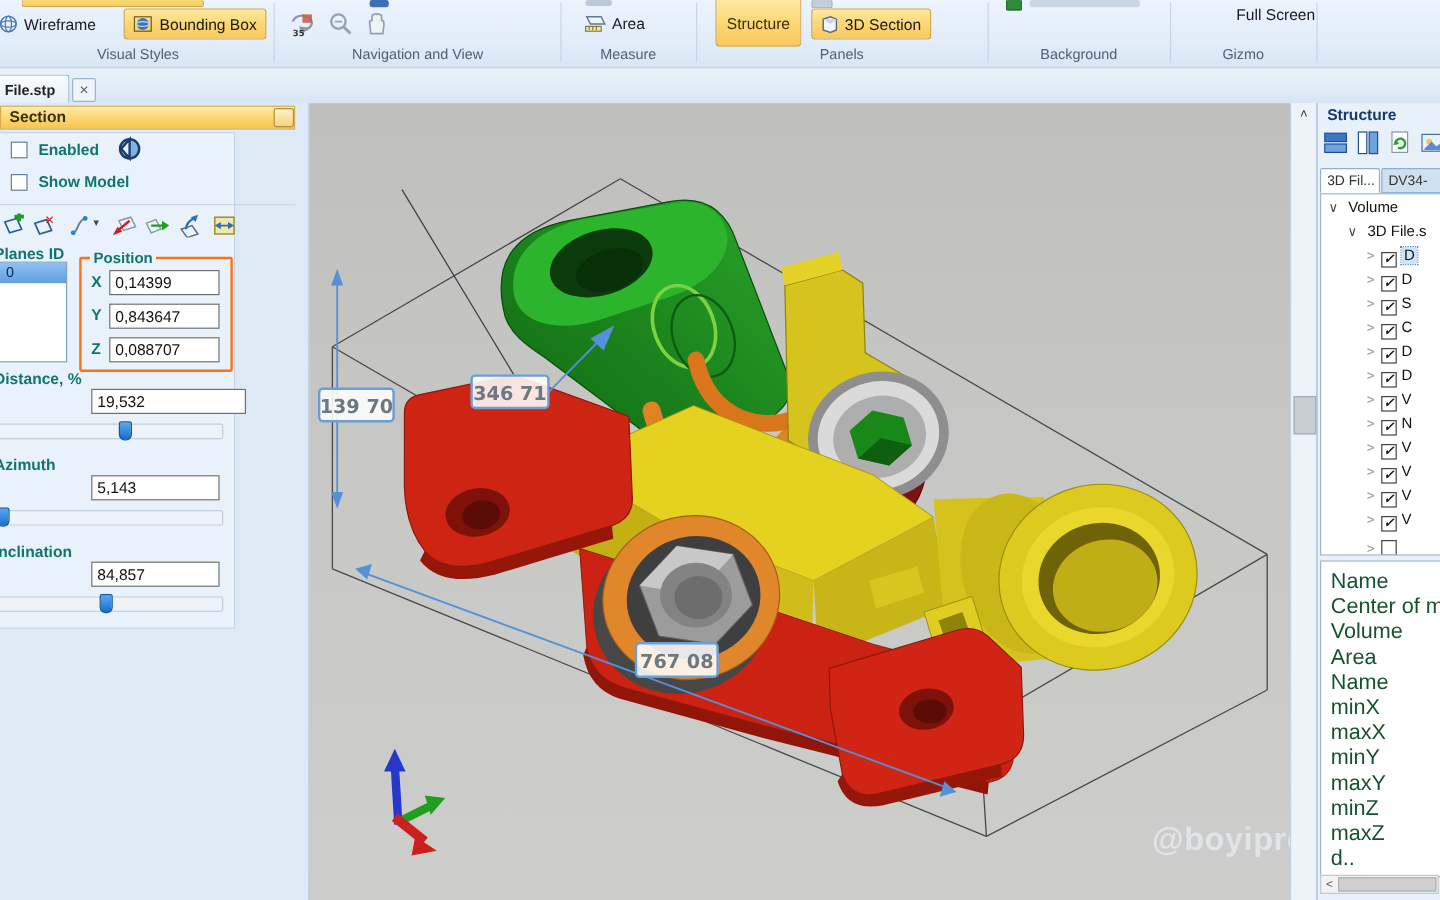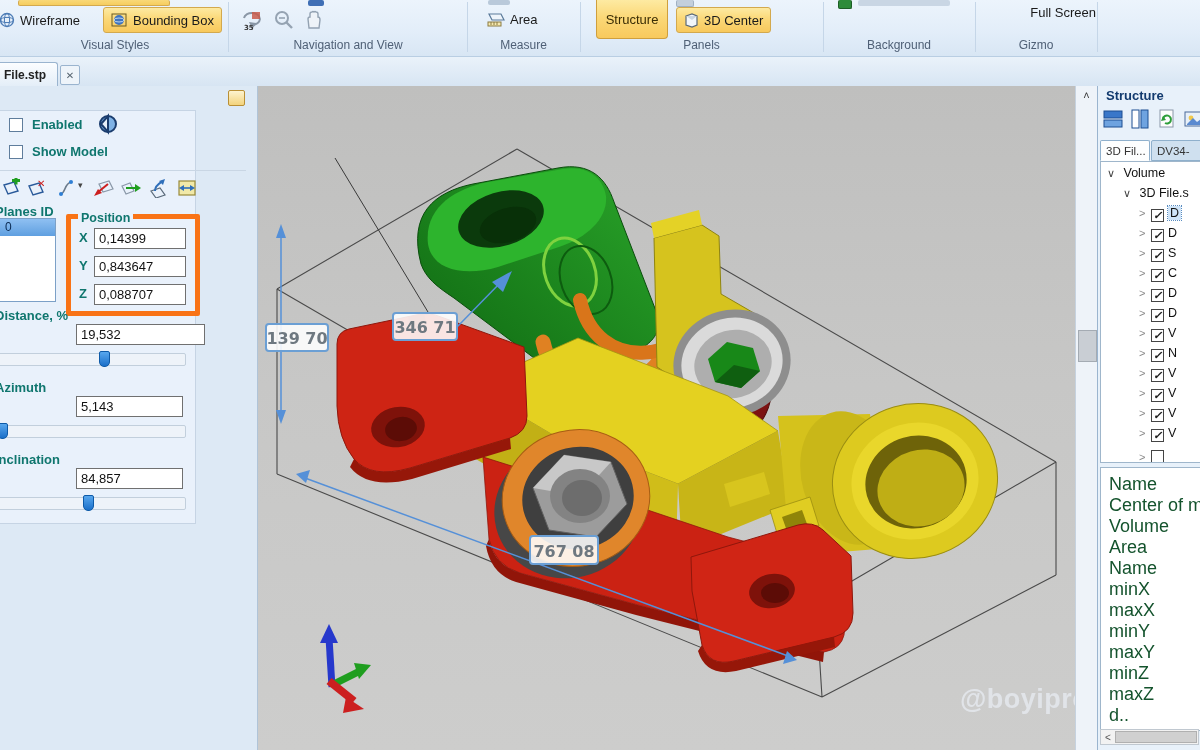--- a/index.html
+++ b/index.html
@@ -39,21 +39,21 @@
      font-size:13px;font-weight:700;color:#3b2f05;line-height:18px;padding-left:7px;}
   .sec-opt{left:228px;top:4px;width:15px;height:14px;background:linear-gradient(#fdf3cf,#f3d37c);
      border:1px solid #b98f35;border-radius:2px;}
   .cb{width:14px;height:14px;background:#fff;border:1px solid #5f7d9c;display:inline-block;box-sizing:border-box;}
   .lbl{font-size:13px;font-weight:700;color:#0f766e;white-space:nowrap;}
   .hdiv{height:1px;background:#c9d6e4;}
   .micon{width:22px;height:20px;display:inline-block;}
   .listbox{left:-30px;top:132px;width:84px;height:82px;background:#fff;border:1px solid #7ca0c7;overflow:hidden;}
   .listrow{height:17px;background:linear-gradient(180deg,#8fc0f2,#5f9fe0);color:#0a2a52;
      font-size:12px;padding-left:34px;line-height:17px;}
-  .group{border:5px solid #f97316;border-radius:2px;}
+  .group{border:2px solid #f97316;border-radius:2px;}
   .gtitle{position:absolute;top:-8px;left:7px;background:#e9f1fb;padding:0 3px;}
   .input{background:#fff;border:1px solid #707070;box-sizing:border-box;height:21px;
      font-size:13px;color:#111;padding:2px 4px;white-space:nowrap;overflow:hidden;}
   .slider{height:13px;background:#eef3f9;border:1px solid #c2cfdc;box-sizing:border-box;border-radius:2px;}
   .thumb{position:absolute;top:-3px;width:11px;height:16px;
      background:linear-gradient(180deg,#58a7ee,#1a6fc9);border:1px solid #0d5aa8;
      border-radius:2px 2px 5px 5px;box-sizing:border-box;}
   
   .viewport{left:258px;top:86px;width:817px;height:664px;
      background:linear-gradient(180deg,#bfbfbe 0%,#c7c7c6 45%,#cdcdcc 100%);overflow:hidden;}
@@ -167,21 +167,21 @@
   <div class="abs bigbtn" style="left:596px;top:0;width:70px;height:38px">
     <span>Structure</span>
   </div>
   <div class="abs rbtn hl" style="left:676px;top:7px">
     <span class="micon" style="width:15px;height:17px">
       <svg width="15" height="17">
           <path d="M2 4 L8 2 L13 4 L13 13 L8 15 L2 13 Z" fill="#f2f6fa" stroke="#5a6a7a" stroke-width="1.2"></path>
           <path d="M2 4 L13 4 L8 8 Z" fill="#c9d6e2"></path>
         </svg>
     </span>
-    <span>3D Center</span>
+    <span>3D Section</span>
   </div>
   <div class="abs glabel" style="left:580px;width:243px">Panels</div>
 
   <div class="abs glabel" style="left:823px;width:152px">Background</div>
 
   <div class="abs" style="left:978px;top:5px;width:118px;text-align:right;font-size:13px;color:#1a1a1a">
     <span>Full Screen</span>
   </div>
   <div class="abs glabel" style="left:975px;width:122px">Gizmo</div>
 </div>
@@ -191,20 +191,23 @@
     <span>File.stp</span>
   </div>
   <div class="abs tab-close">
     <span>✕</span>
   </div>
 </div>
 
 <div class="abs left-panel">
   <div class="abs sec-box"></div>
 
+  <div class="abs sec-header">
+    <span>Section</span>
+  </div>
   <div class="abs sec-opt"></div>
 
   <span class="abs cb" style="left:9px;top:32px"></span>
   <span class="abs lbl" style="left:32px;top:31px">Enabled</span>
   <span class="abs" style="left:96px;top:27px">
     <svg width="24" height="22">
         <circle cx="12" cy="11" r="8" fill="#7fb2e5" stroke="#1b3d6e" stroke-width="2"></circle>
         <path d="M12 3 L5 11 L12 19 Z" fill="#e9f1fb" stroke="#1b3d6e" stroke-width="2"></path>
       </svg>
   </span>

